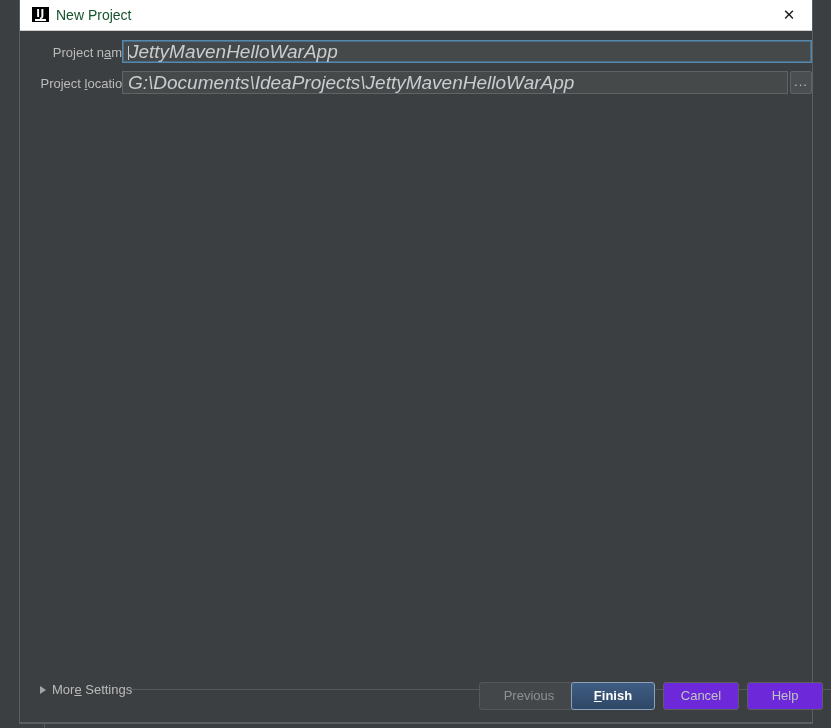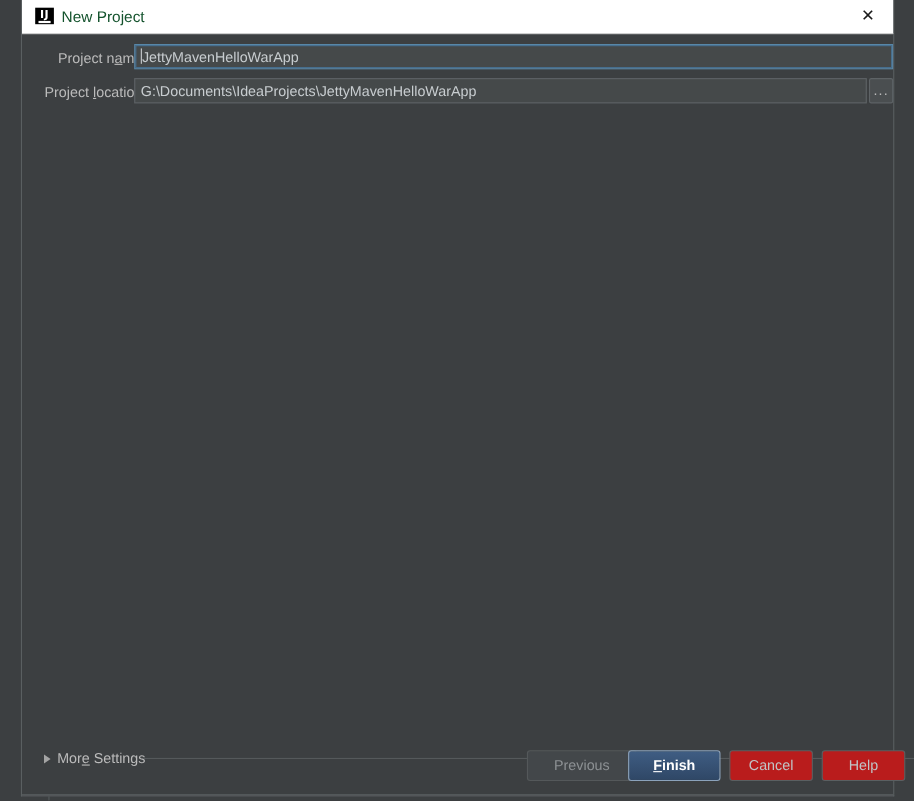--- a/index.html
+++ b/index.html
@@ -166,26 +166,27 @@
     text-align: right;
     white-space: nowrap;
   }
   .field-label .mn { text-decoration: underline; }
 
   .textfield {
     position: absolute;
     box-sizing: border-box;
     background: #45494a;
     color: #c8cdd0;
-    font-size: 13px;
+    font-size: 19px;
     line-height: 21px;
     padding: 0 5px;
     border: 1px solid #5e6366;
     white-space: nowrap;
     overflow: hidden;
+    font-style: italic;
   }
   .textfield.focused {
     border: 1px solid #5887a8;
     box-shadow: 0 0 0 1px #466d8c inset;
   }
   .caretline {
     display: inline-block;
     width: 1px;
     height: 14px;
     background: #c8cdd0;
@@ -241,21 +242,21 @@
   
   .btn {
     position: absolute;
     box-sizing: border-box;
     height: 28px;
     border-radius: 3px;
     font-size: 13px;
     text-align: center;
     line-height: 26px;
     cursor: default;
-    background: #b91c1c;
+    background: #6d28d9;
     border: 1px solid #5a5f61;
     color: #c0c4c6;
   }
   .btn.disabled { color: #8d9194; background: #43474a; border-color: #54585a; }
   .btn.default {
     background: linear-gradient(#3f5d83, #2f4766);
     border: 1px solid #8ba2bb;
     color: #ffffff;
     font-weight: bold;
   }

